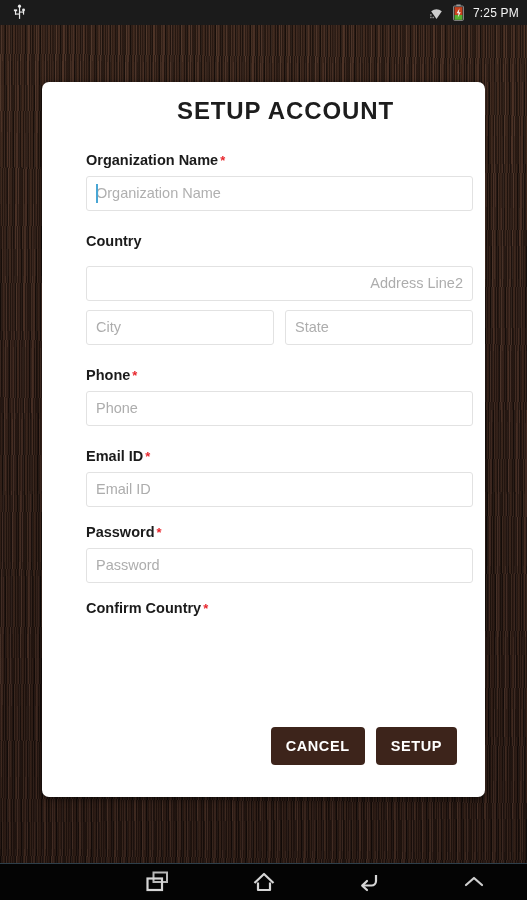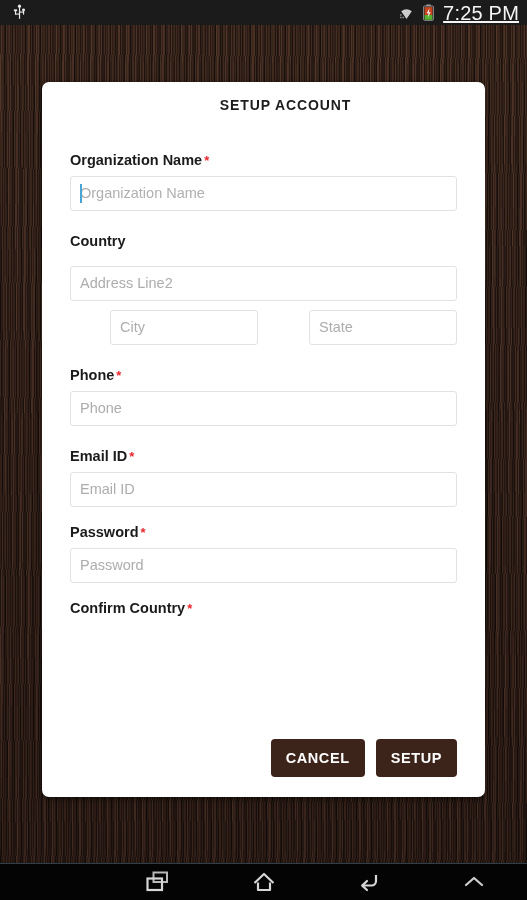--- a/index.html
+++ b/index.html
@@ -55,54 +55,53 @@
   }
   #status-bar .right-zone {
     display: flex; align-items: center;
     padding-right: 8px; gap: 6px;
   }
   .usb-icon { width: 17px; height: 17px; display: block; }
   .wifi-icon { width: 17px; height: 15px; display: block; }
   .battery-icon { width: 15px; height: 17px; display: block; }
   #status-clock {
     color: #f4f4f4;
-    font-size: 20px;
+    font-size: 12px;
     letter-spacing: 0.2px;
     line-height: 1;
     padding-left: 1px;
-    text-decoration: underline;
   }
 
   
   #setup-card {
     position: absolute;
     left: 42px; top: 82px;
     width: 443px;
     height: 715px;
     background: #ffffff;
     border-radius: 7px;
     box-shadow: 0 2px 7px rgba(0,0,0,0.55);
     z-index: 10;
     overflow: hidden;
   }
 
   #card-title {
     text-align: center;
-    font-size: 14px;
+    font-size: 24px;
     font-weight: bold;
     color: #1d1d1d;
     letter-spacing: 0.9px;
     padding-top: 15px;
     padding-left: 44px;
   }
 
   
   #form-scroll {
     position: absolute;
-    left: 0; top: 48px;
+    left: 16px; top: 48px;
     width: 443px;
     height: 664px;
     overflow: hidden;
     padding: 0 28px;
   }
 
   .field-label {
     font-size: 14.5px;
     color: #1b1b1b;
     font-weight: bold;
@@ -127,43 +126,43 @@
     background: #fff;
     font-family: "Liberation Sans", sans-serif;
     font-size: 14.5px;
     color: #3b3b3b;
     padding: 0 9px;
     outline: none;
     display: block;
   }
   .txt-input::placeholder { color: #adadad; opacity: 1; }
 
-  .stack-gap { margin-top: 9px; }
+  .stack-gap { margin-top: 9px; text-align: right; }
 
   .pair-row {
     display: flex;
     gap: 11px;
     margin-top: 9px;
   }
-  .pair-row .txt-input { width: 50%; margin-left: 40px; }
+  .pair-row .txt-input { width: 50%; }
 
   
   .focus-host { position: relative; }
   .caret {
     position: absolute;
     left: 10px; top: 8px;
     width: 2px; height: 19px;
     background: #49a6d4;
   }
   .focus-host .txt-input::placeholder { color: #b0b0b0; }
 
   
   #card-actions {
     position: absolute;
-    right: 28px; bottom: 20px;
+    right: 28px; bottom: 32px;
     display: flex;
     gap: 11px;
     z-index: 3;
   }
   .action-btn {
     background: #3d241b;
     color: #ffffff;
     border: none;
     border-radius: 4px;
     font-family: "Liberation Sans", sans-serif;

